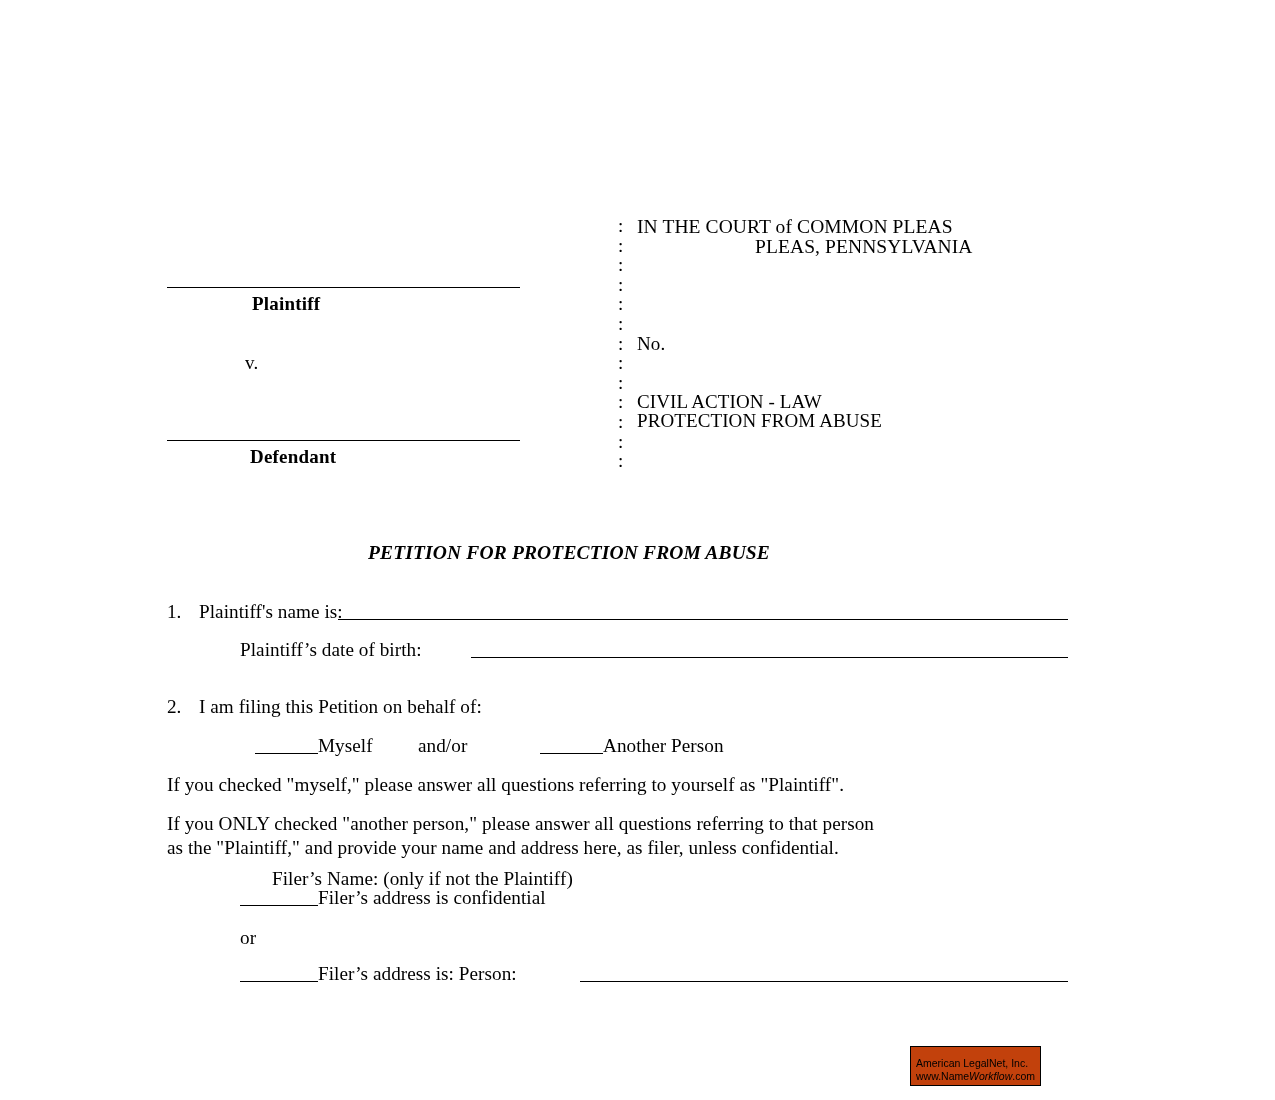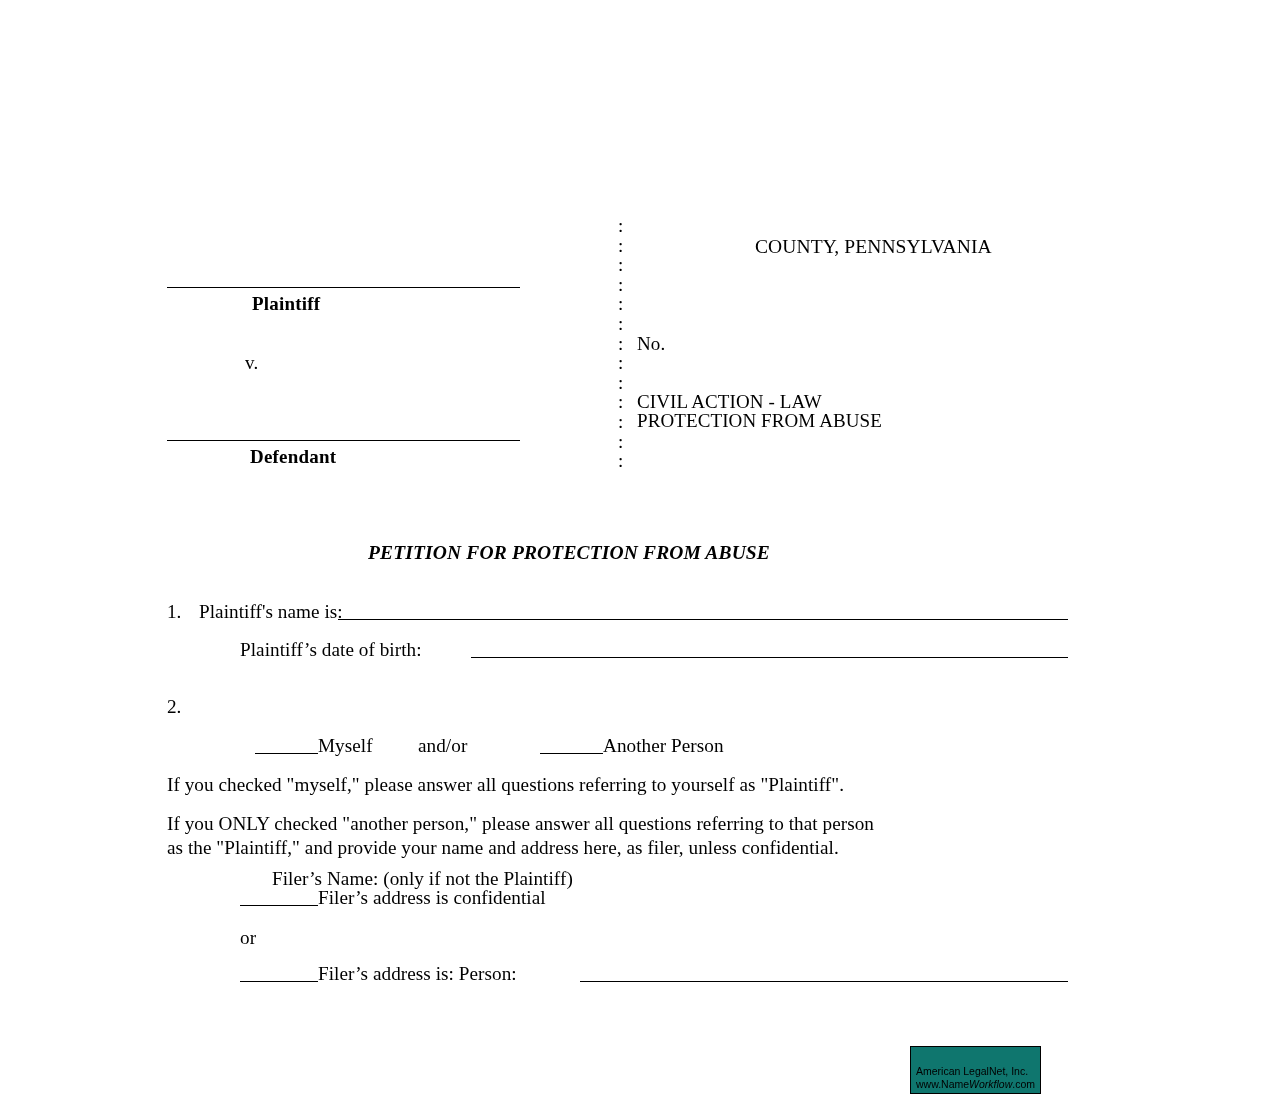--- a/index.html
+++ b/index.html
@@ -80,36 +80,37 @@
     position: absolute;
     font-size: 19.2px;
     line-height: 24px;
     white-space: pre-line;
     letter-spacing: .05px;
   }
   
   .stamp {
     position: absolute;
     border: 1.2px solid #000;
-    background: #0f766e;
-    padding: 18px 5px 3px 5px;
+    background: #c2410c;
+    padding: 10px 5px 3px 5px;
     font-family: "Liberation Sans", "DejaVu Sans", sans-serif;
     font-size: 10.5px;
     line-height: 12.5px;
     color: #000;
     white-space: nowrap;
   }
   .stamp i { }
 </style>
 </head>
 <body>
 
 <div class="page">
 
-  <div class="court-line" style="left:755px; top:236px;">COUNTY, PENNSYLVANIA</div>
+  <div class="court-line" style="left:637px; top:216px;">IN THE COURT of COMMON PLEAS</div>
+  <div class="court-line" style="left:755px; top:236px;">PLEAS, PENNSYLVANIA</div>
 
   <div id="colon-column">
       <div class="colon" style="left: 618px; top: 216px;">:</div>
       <div class="colon" style="left: 618px; top: 235.6px;">:</div>
       <div class="colon" style="left: 618px; top: 255.2px;">:</div>
       <div class="colon" style="left: 618px; top: 274.8px;">:</div>
       <div class="colon" style="left: 618px; top: 294.4px;">:</div>
       <div class="colon" style="left: 618px; top: 314px;">:</div>
       <div class="colon" style="left: 618px; top: 333.6px;">:</div>
       <div class="colon" style="left: 618px; top: 353.2px;">:</div>
@@ -135,20 +136,21 @@
   <div class="doc-title" style="left:368px; top:542px;font-style:italic;">PETITION FOR PROTECTION FROM ABUSE</div>
 
   <div class="num" style="left:167px; top:601px;">1.</div>
   <div class="body-text" style="left:199px; top:601px;">Plaintiff's name is:</div>
   <div class="fill-rule" style="left:338px; top:619px; width:730px;"></div>
 
   <div class="body-text" style="left:240px; top:639px;">Plaintiff’s date of birth:</div>
   <div class="fill-rule" style="left:471px; top:657px; width:597px;"></div>
 
   <div class="num" style="left:167px; top:696px;">2.</div>
+  <div class="body-text" style="left:199px; top:696px;">I am filing this Petition on behalf of:</div>
 
   <div class="blank-short" style="left:255px; top:753px; width:63px;"></div>
   <div class="body-text" style="left:318px; top:735px;">Myself</div>
 
   <div class="body-text" style="left:418px; top:735px;">and/or</div>
 
   <div class="blank-short" style="left:540px; top:753px; width:63px;"></div>
   <div class="body-text" style="left:603px; top:735px;">Another Person</div>
 
   <div class="body-text" style="left:167px; top:774px;">If you checked "myself," please answer all questions referring to yourself as "Plaintiff".</div>

